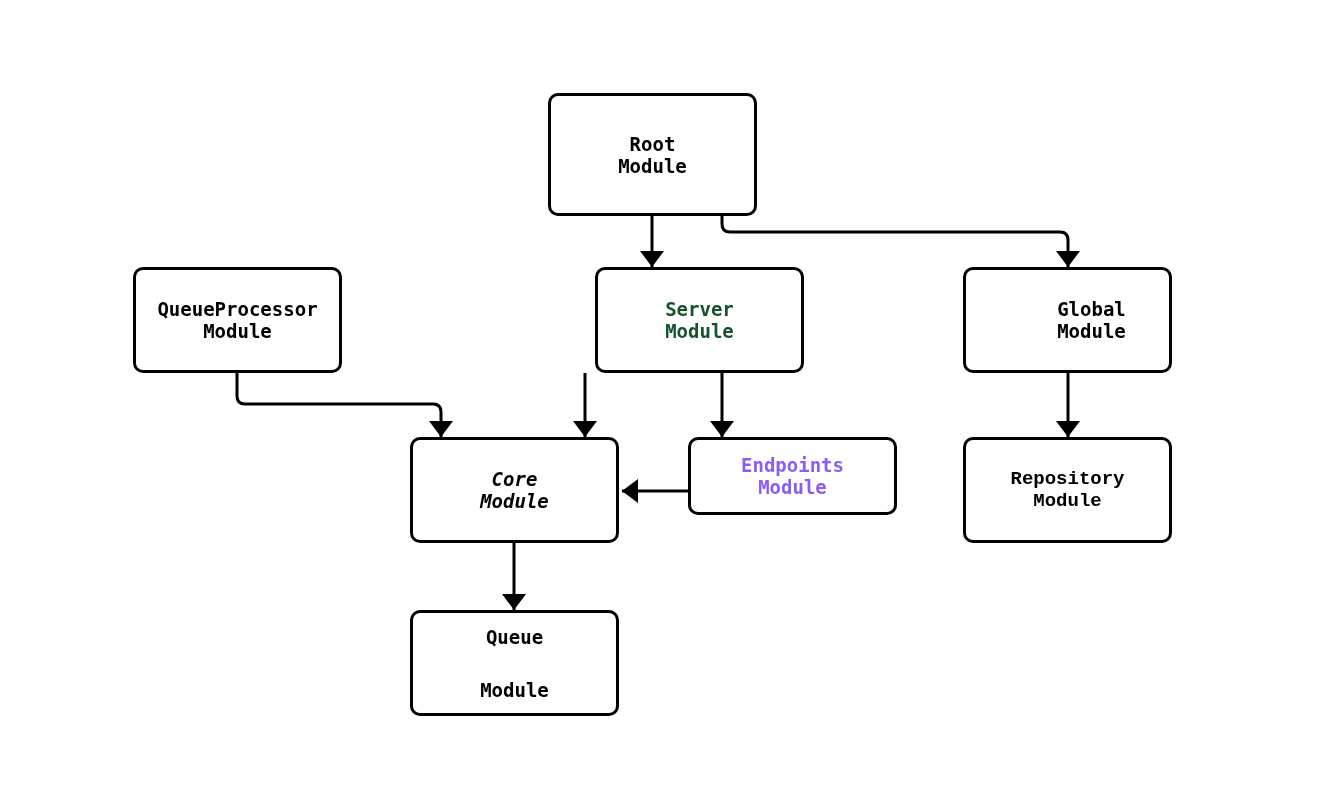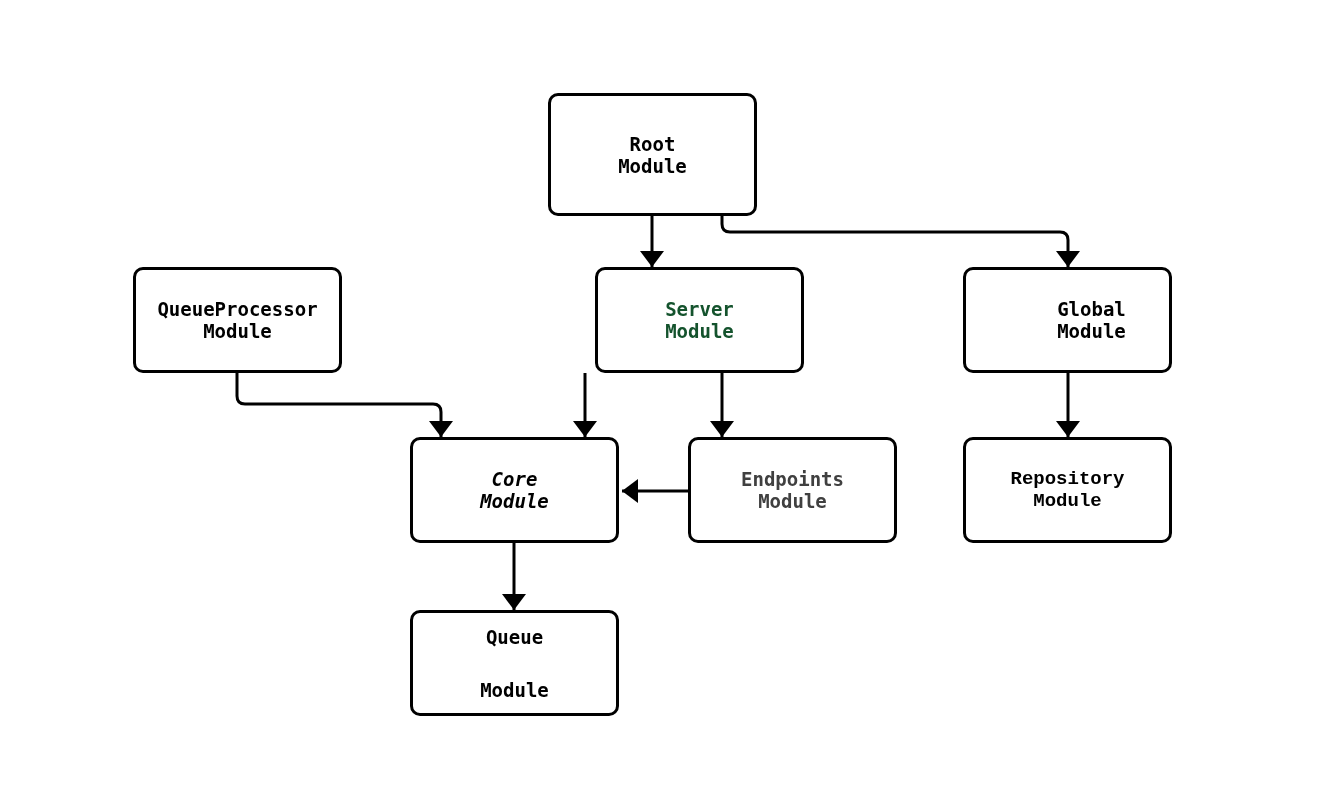--- a/index.html
+++ b/index.html
@@ -85,21 +85,21 @@
         <div>Module</div>
       </div>
       <div class="node" style="left: 963px; top: 267px; width: 209px; height: 106px; background: rgb(255, 255, 255); border-color: rgb(0, 0, 0); color: rgb(0, 0, 0); padding-left: 48px;">
         <div>Global</div>
         <div>Module</div>
       </div>
       <div class="node" style="left: 410px; top: 437px; width: 209px; height: 106px; background: rgb(255, 255, 255); border-color: rgb(0, 0, 0); color: rgb(0, 0, 0); font-style: italic;">
         <div>Core</div>
         <div>Module</div>
       </div>
-      <div class="node" style="left: 688px; top: 437px; width: 209px; height: 106px; background: rgb(255, 255, 255); border-color: rgb(0, 0, 0); color: #404040;">
+      <div class="node" style="left: 688px; top: 437px; width: 209px; height: 78px; background: rgb(255, 255, 255); border-color: rgb(0, 0, 0); color: #8b5cf6;">
         <div>Endpoints</div>
         <div>Module</div>
       </div>
       <div class="node" style="left: 963px; top: 437px; width: 209px; height: 106px; background: rgb(255, 255, 255); border-color: rgb(0, 0, 0); color: rgb(0, 0, 0); font-family: Liberation Mono, monospace;">
         <div>Repository</div>
         <div>Module</div>
       </div>
       <div class="node" style="left: 410px; top: 610px; width: 209px; height: 106px; background: rgb(255, 255, 255); border-color: rgb(0, 0, 0); color: rgb(0, 0, 0); gap: 31px;">
         <div>Queue</div>
         <div>Module</div>

